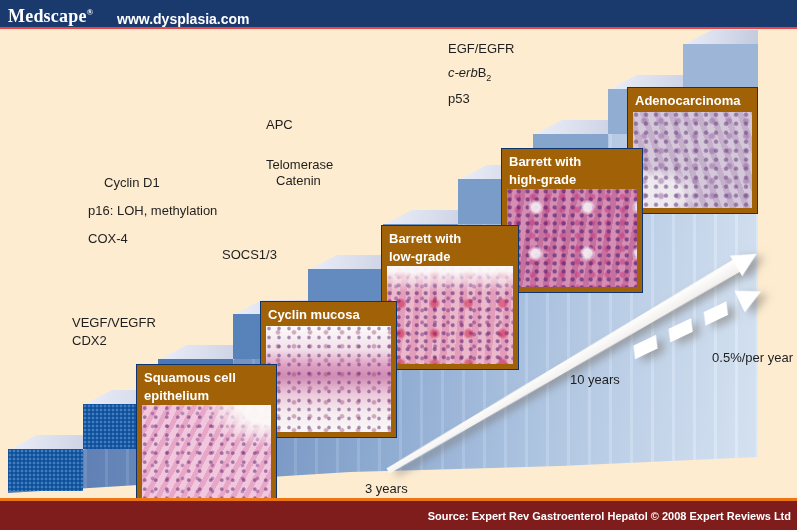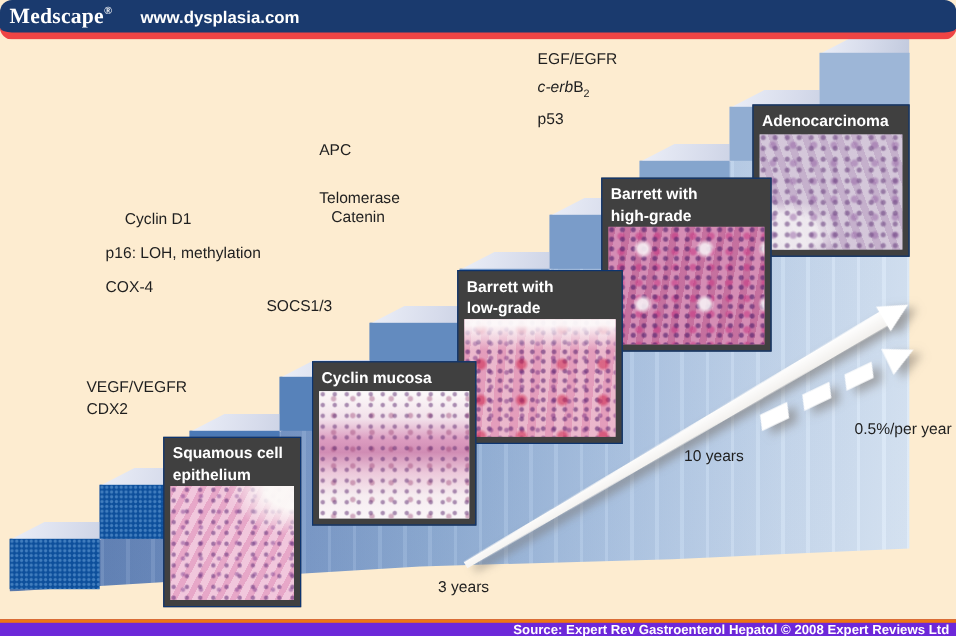--- a/index.html
+++ b/index.html
@@ -1,26 +1,26 @@
 <!DOCTYPE html>
 <html><head>
 <meta charset="utf-8">
 <style>
   html,body{margin:0;padding:0;background:#888;}
   .screen{position:relative;width:797px;height:530px;background:#fdecd0;overflow:hidden;
           font-family:"Liberation Sans",sans-serif;}
 
   
   .topbar{position:absolute;top:0;left:0;right:0;height:27px;background:#1a3a6e;
-          border-bottom:6px solid #ef4444;z-index:100;display:flex;align-items:center;border-radius:10px;}
+          border-bottom:2px solid #ef4444;z-index:100;display:flex;align-items:flex-end;}
   .logo{margin-left:8px;color:#fff;font-family:"Liberation Serif",serif;font-weight:600;
         font-size:18px;letter-spacing:.2px;}
   .logo sup{font-size:9px;}
   .siteurl{position:absolute;left:117px;color:#fff;font-weight:bold;font-size:14px;}
-  .botbar{position:absolute;left:0;right:0;bottom:0;height:14px;background:#6d28d9;
+  .botbar{position:absolute;left:0;right:0;bottom:0;height:32px;background:#7f1d1d;
           border-top:3px solid #ee7612;z-index:100;display:flex;align-items:center;
           justify-content:flex-end;padding-right:6px;box-sizing:border-box;}
   .source{color:#fff;font-size:11px;font-weight:600;}
 
   
   #mass{position:absolute;inset:0;z-index:1;
     background:
       repeating-linear-gradient(90deg, rgba(255,255,255,.08) 0 3px, rgba(10,25,70,.04) 3px 21px),
       linear-gradient(97deg,#54719f 0%,#5f80b4 12%,#7493c4 30%,#8fadd4 48%,#aec6e4 65%,#cbdcf0 82%,#dcе9f7 94%,#e2edf9 100%);
     background:
@@ -35,21 +35,21 @@
   .step-riser{position:absolute;z-index:3;}
   .step-riser.dark{background-color:#0d4f9b;
     background-image:radial-gradient(circle, rgba(110,165,220,.55) .9px, transparent 1.8px);
     background-size:4px 4px;}
 
   
   .marker{position:absolute;font-size:13px;color:#1f1f1f;z-index:70;white-space:nowrap;}
   .marker sub{font-size:9px;}
 
   
-  .stage-box{position:absolute;background:#404040;border:1px solid #0c3470;box-sizing:border-box;}
+  .stage-box{position:absolute;background:#a16207;border:1px solid #0c3470;box-sizing:border-box;}
   .stage-label{font-weight:bold;font-size:13px;line-height:1.35;color:#fff;
                padding:4px 7px 1px;white-space:pre-line;}
   .tissue{position:absolute;left:5px;right:5px;bottom:5px;overflow:hidden;}
   .t-squamous{top:40px;background-color:#edbcd4;background-image:
     radial-gradient(ellipse 85% 70% at 100% 0%, rgba(252,249,247,.97) 0 28%, rgba(252,249,247,0) 62%),
     radial-gradient(circle at 25% 35%, rgba(95,45,120,.55) 1.2px, transparent 2.4px),
     radial-gradient(circle at 70% 65%, rgba(120,55,140,.45) 1.2px, transparent 2.4px),
     repeating-linear-gradient(118deg, rgba(226,150,190,.55) 0 5px, rgba(246,212,230,.45) 5px 11px);
     background-size:auto,11px 9px,15px 13px,auto;}
   .t-mucosa{top:24px;background-color:#f6eef2;background-image:
@@ -134,21 +134,21 @@
     <div class="marker" style="left:276px;top:173px">Catenin</div>
     <div class="marker" style="left:222px;top:247px">SOCS1/3</div>
     <div class="marker" style="left:448px;top:41px">EGF/EGFR</div>
     <div class="marker" style="left:448px;top:65px"><i>c-erb</i><span>B</span><sub>2</sub></div>
     <div class="marker" style="left:448px;top:91px">p53</div>
 
     <div class="marker" style="left:365px;top:481px">3 years</div>
     <div class="marker" style="left:570px;top:372px">10 years</div>
     <div class="marker" style="right:4px;top:350px">0.5%/per year</div>
 
-    <div class="stage-box" style="left:136px;top:364px;width:115px;height:142px;z-index:54">
+    <div class="stage-box" style="left:136px;top:364px;width:141px;height:142px;z-index:54">
       <div class="stage-label">Squamous cell
 epithelium</div>
       <div class="tissue t-squamous"></div>
     </div>
     <div class="stage-box" style="left:260px;top:301px;width:137px;height:137px;z-index:53">
       <div class="stage-label">Cyclin mucosa</div>
       <div class="tissue t-mucosa"></div>
     </div>
     <div class="stage-box" style="left:381px;top:225px;width:138px;height:145px;z-index:52">
       <div class="stage-label">Barrett with

